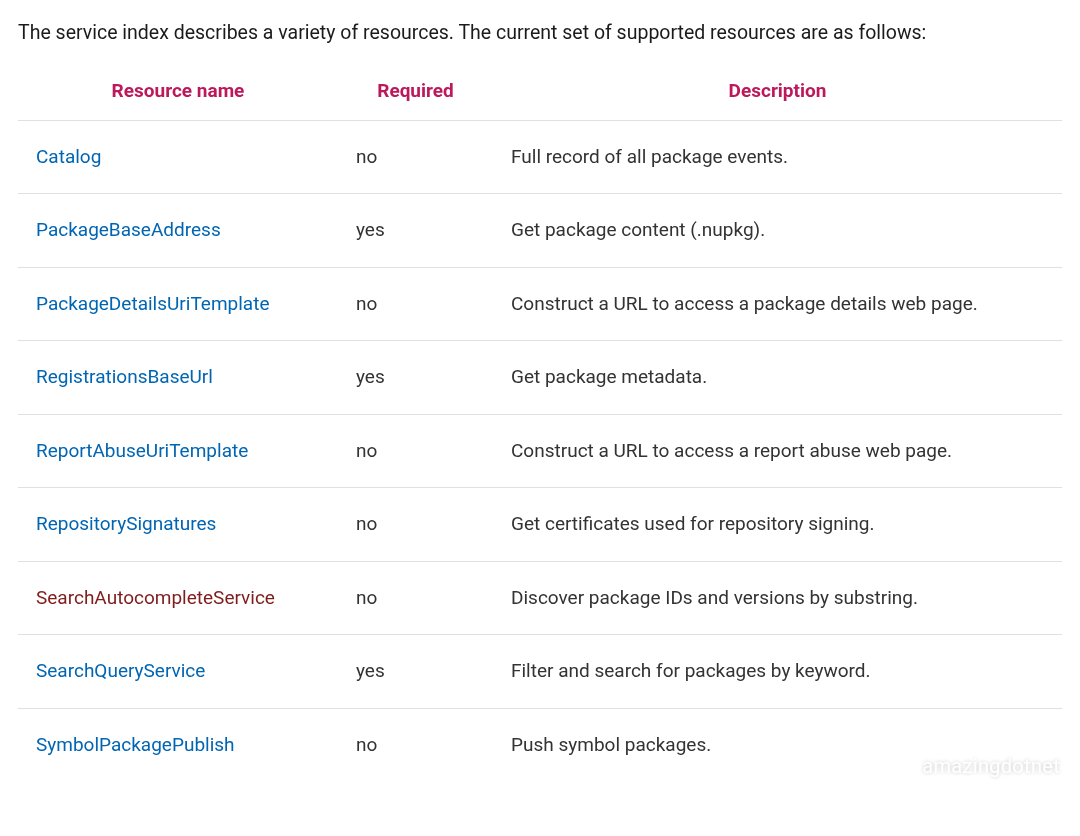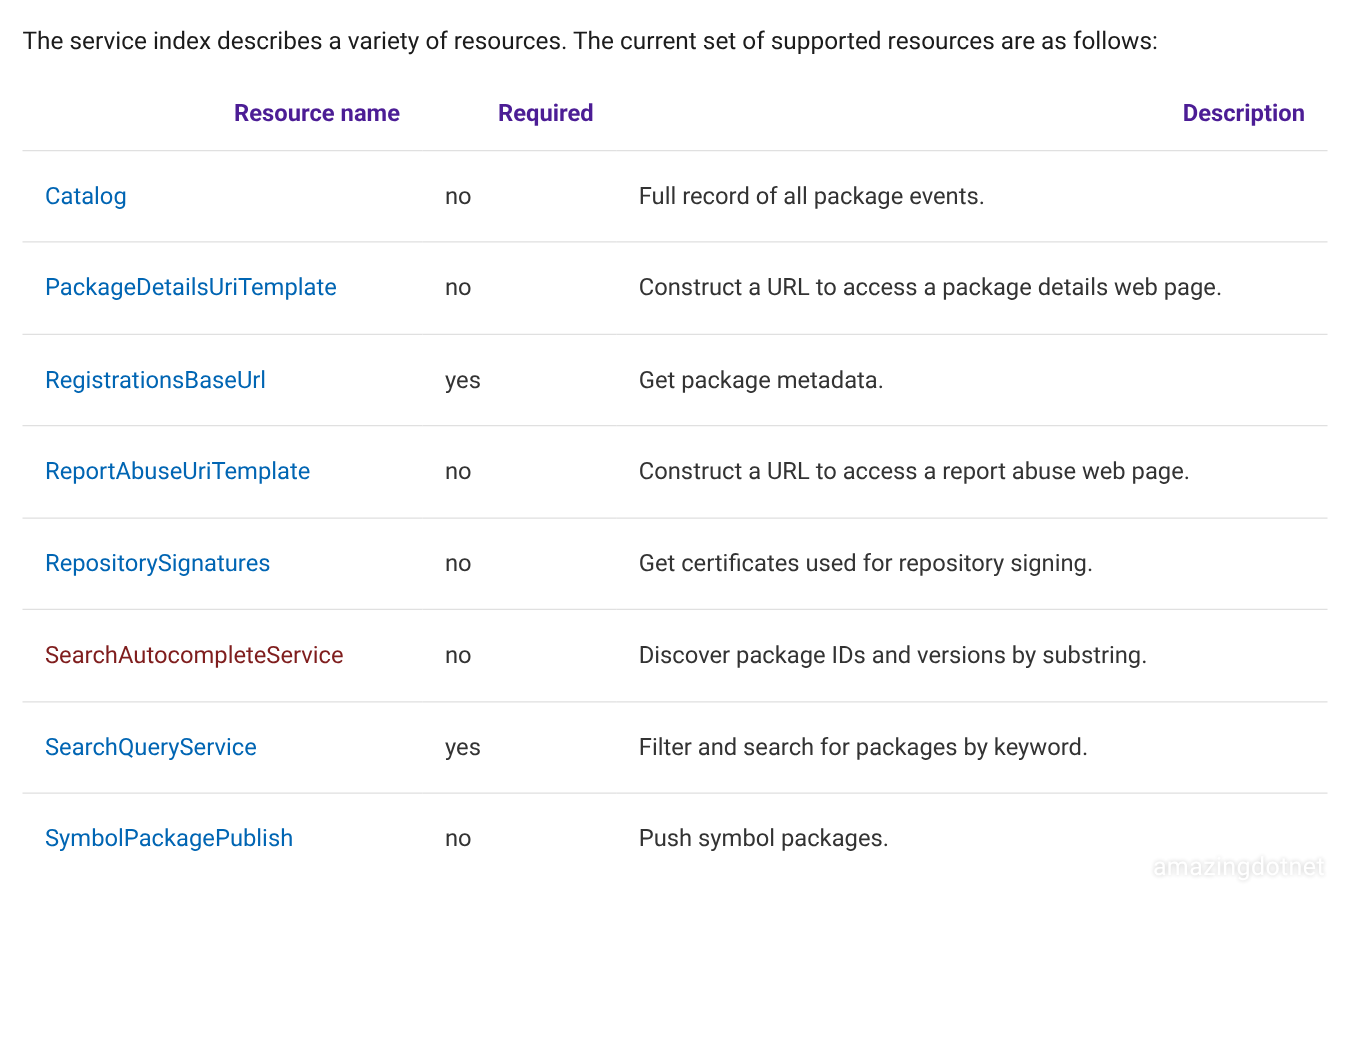--- a/index.html
+++ b/index.html
@@ -24,24 +24,24 @@
     }
     .intro strong {
       font-weight: 400;
     }
     table {
       width: 100%;
       border-collapse: collapse;
       font-size: 19px;
     }
     thead th {
-      text-align: right;
+      text-align: center;
       font-weight: 700;
       padding: 12px 18px 14px 18px;
-      color: #4c1d95;
+      color: #be185d;
       border-bottom: 1px solid #e0e0e0;
       font-size: 19px;
     }
     tbody td {
       padding: 22px 18px;
       border-bottom: 1px solid #e0e0e0;
       vertical-align: middle;
       font-size: 19px;
       color: #333;
       margin-top: 36px;
@@ -110,20 +110,25 @@
       <th class="col-desc">Description</th>
     </tr>
   </thead>
   <tbody id="table-body">
   <tr>
         <td class="col-name"><a href="#" class="resource-link">Catalog</a></td>
         <td class="col-req">no</td>
         <td class="col-desc">Full record of all package events.</td>
       </tr>
       <tr>
+        <td class="col-name"><a href="#" class="resource-link">PackageBaseAddress</a></td>
+        <td class="col-req">yes</td>
+        <td class="col-desc">Get package content (.nupkg).</td>
+      </tr>
+      <tr>
         <td class="col-name"><a href="#" class="resource-link">PackageDetailsUriTemplate</a></td>
         <td class="col-req">no</td>
         <td class="col-desc">Construct a URL to access a package details web page.</td>
       </tr>
       <tr>
         <td class="col-name"><a href="#" class="resource-link">RegistrationsBaseUrl</a></td>
         <td class="col-req">yes</td>
         <td class="col-desc">Get package metadata.</td>
       </tr>
       <tr>

